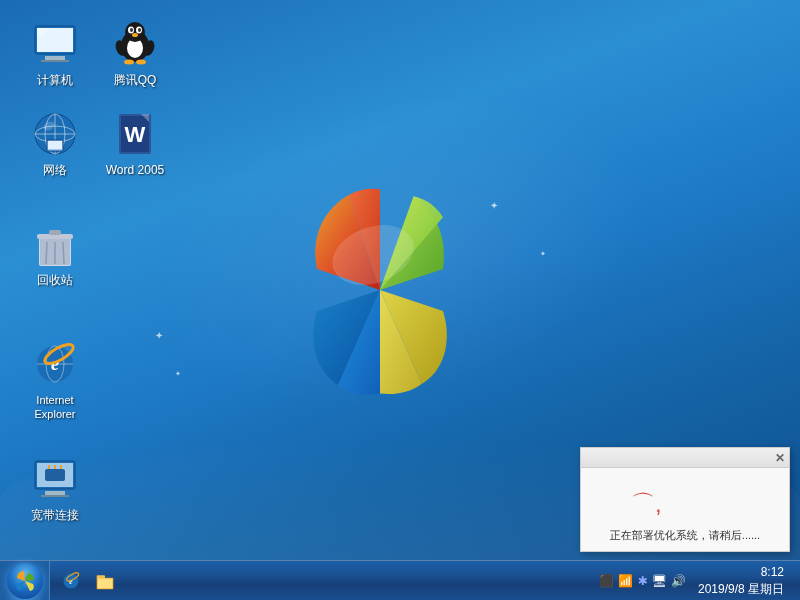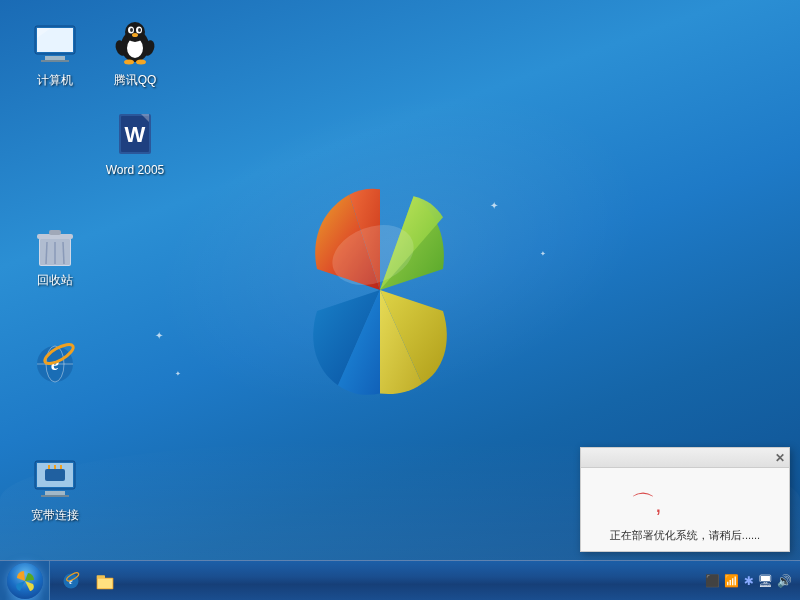--- a/index.html
+++ b/index.html
@@ -343,20 +343,36 @@
       <rect x="4" y="6" width="40" height="28" rx="2" fill="#1a6db5" stroke="#0d4a8a" stroke-width="1"></rect>
       <rect x="6" y="8" width="36" height="24" fill="#e8f4ff"></rect>
       <rect x="14" y="36" width="20" height="4" fill="#a0b8c8"></rect>
       <rect x="10" y="40" width="28" height="2" fill="#708898"></rect>
 
       <polygon points="6,8 20,8 6,18" fill="rgba(255,255,255,0.3)"></polygon>
     </svg>
     <div class="icon-label">计算机</div>
   </div>
 
+  <div class="desktop-icon" id="icon-network" style="position:absolute; top:110px; left:15px;">
+    <svg class="icon-img network-svg" viewBox="0 0 48 48" xmlns="http://www.w3.org/2000/svg">
+
+      <circle cx="24" cy="24" r="20" fill="#1a6db5" stroke="#0d4a8a" stroke-width="1"></circle>
+      <ellipse cx="24" cy="24" rx="10" ry="20" fill="none" stroke="rgba(255,255,255,0.5)" stroke-width="1"></ellipse>
+      <line x1="4" y1="24" x2="44" y2="24" stroke="rgba(255,255,255,0.5)" stroke-width="1"></line>
+      <line x1="24" y1="4" x2="24" y2="44" stroke="rgba(255,255,255,0.5)" stroke-width="1"></line>
+      <ellipse cx="24" cy="24" rx="20" ry="8" fill="none" stroke="rgba(255,255,255,0.5)" stroke-width="1"></ellipse>
+
+      <ellipse cx="18" cy="16" rx="6" ry="4" fill="rgba(255,255,255,0.2)" transform="rotate(-30,18,16)"></ellipse>
+
+      <rect x="16" y="30" width="16" height="11" rx="1" fill="#a0c8e8" stroke="#0d4a8a" stroke-width="1"></rect>
+      <rect x="17" y="31" width="14" height="8" fill="#e0f0ff"></rect>
+    </svg>
+    <div class="icon-label">网络</div>
+  </div>
 
   <div class="desktop-icon" id="icon-word" style="position:absolute; top:110px; left:95px;">
     <svg class="icon-img word-svg" viewBox="0 0 48 48" xmlns="http://www.w3.org/2000/svg">
 
       <rect x="8" y="4" width="32" height="40" rx="2" fill="#2b579a"></rect>
       <rect x="10" y="6" width="28" height="36" rx="1" fill="#1e4080"></rect>
 
       <text x="24" y="32" text-anchor="middle" font-size="22" font-weight="bold" fill="white" font-family="Arial">W</text>
 
       <polygon points="30,4 38,4 38,12" fill="rgba(255,255,255,0.3)"></polygon>
@@ -385,20 +401,21 @@
     <svg class="icon-img ie-svg" viewBox="0 0 48 48" xmlns="http://www.w3.org/2000/svg">
 
       <circle cx="24" cy="24" r="18" fill="#1a6db5"></circle>
       <ellipse cx="24" cy="24" rx="9" ry="18" fill="none" stroke="rgba(255,255,255,0.4)" stroke-width="1"></ellipse>
       <line x1="6" y1="24" x2="42" y2="24" stroke="rgba(255,255,255,0.4)" stroke-width="1"></line>
 
       <text x="24" y="30" text-anchor="middle" font-size="18" font-weight="bold" fill="white" font-family="Times New Roman, serif" font-style="italic">e</text>
 
       <ellipse cx="28" cy="14" rx="16" ry="6" fill="none" stroke="#f0a020" stroke-width="3" transform="rotate(-30,28,14)"></ellipse>
     </svg>
+    <div class="icon-label" style="color:white; font-size:11px; text-shadow: 1px 1px 2px rgba(0,0,0,0.8);">Internet<br>Explorer</div>
   </div>
 
   <div class="desktop-icon" id="icon-broadband" style="position:absolute; top:455px; left:15px;">
     <svg class="icon-img broadband-svg" viewBox="0 0 48 48" xmlns="http://www.w3.org/2000/svg">
 
       <rect x="4" y="6" width="40" height="28" rx="2" fill="#1a6db5" stroke="#0d4a8a" stroke-width="1"></rect>
       <rect x="6" y="8" width="36" height="24" fill="#a0c8e8"></rect>
 
       <rect x="14" y="14" width="20" height="12" rx="2" fill="#2060a0"></rect>
       <line x1="18" y1="14" x2="18" y2="10" stroke="#f0a020" stroke-width="2"></line>
@@ -453,15 +470,19 @@
       </div>
     </div>
 
     <div id="system-tray">
 
       <span class="tray-icon" style="font-size:12px;">⬛</span>
       <span class="tray-icon" style="font-size:12px;">📶</span>
       <span class="tray-icon" style="font-size:12px; color:#88aaff;">✱</span>
       <span class="tray-icon" style="font-size:12px;">🖥</span>
       <span class="tray-icon" style="font-size:12px;">🔊</span>
+      <div id="clock">
+        <div>8:12</div>
+        <div>2019/9/8 星期日</div>
+      </div>
     </div>
   </div>
 </div>
 
 </body></html>

